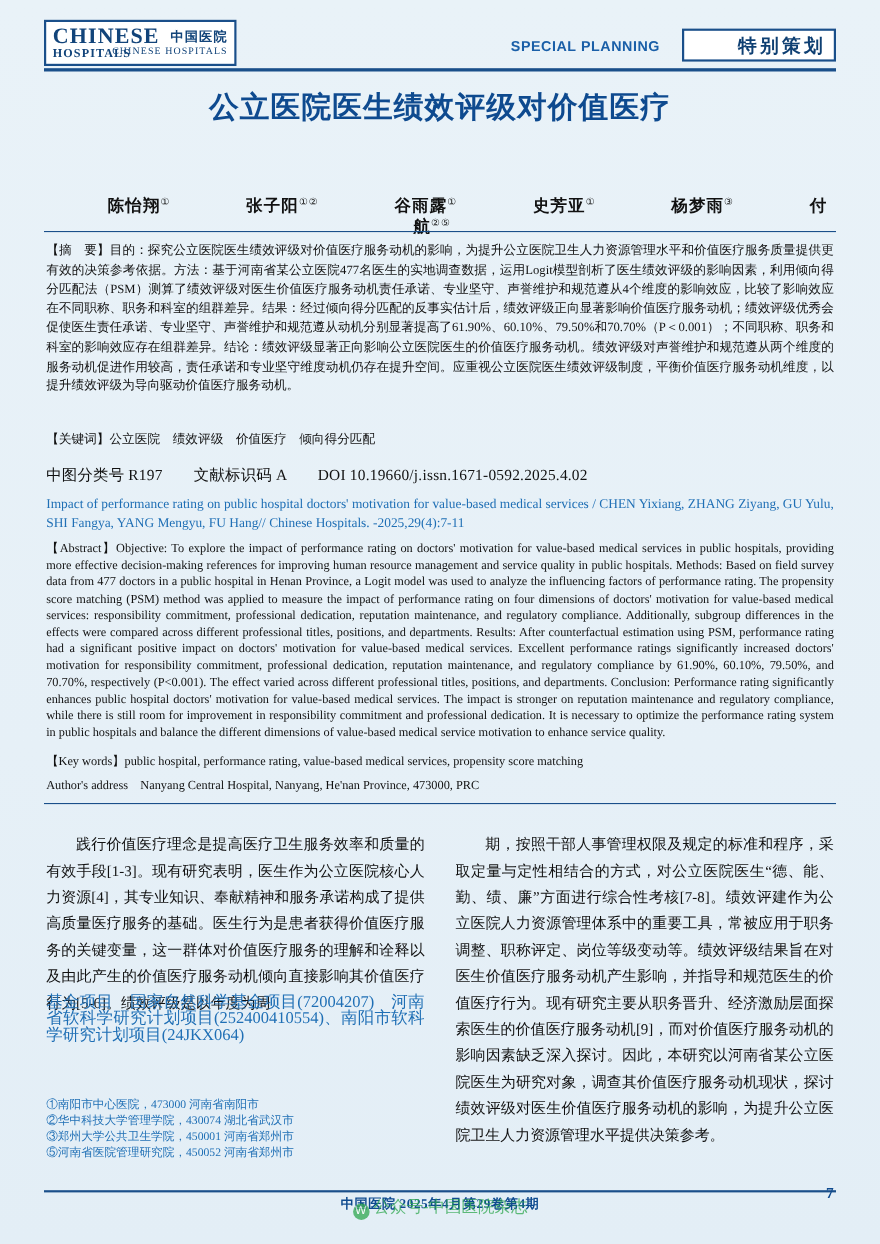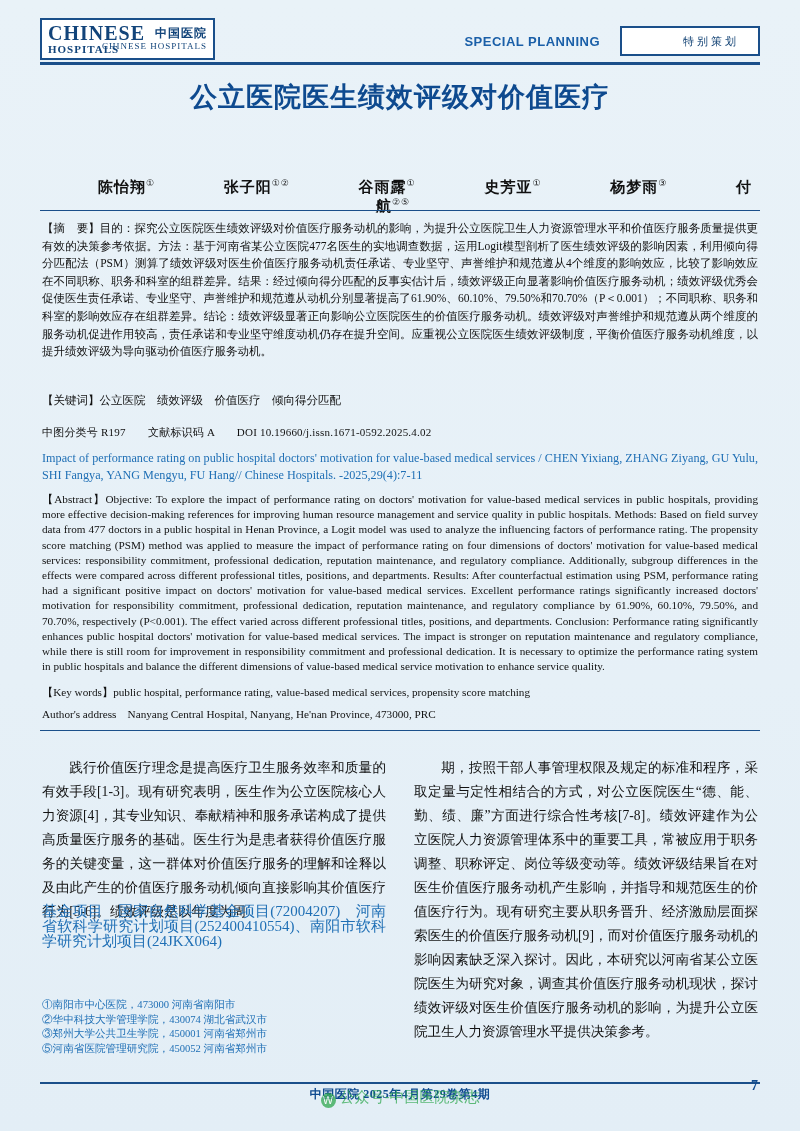--- a/index.html
+++ b/index.html
@@ -47,21 +47,21 @@
     position:absolute;right:160px;top:16px;
     color:#1a5fa8;font-size:13px;font-weight:bold;letter-spacing:.5px;
     font-family:"Liberation Sans",sans-serif;
   }
   .hdr-zh-box{
     position:absolute;right:0;top:8px;width:140px;height:30px;
     background:#fff;border:2px solid #1a4f8a;
     display:flex;align-items:center;justify-content:center;
     box-sizing:border-box;
   }
-  .hdr-zh-box span{color:#0e3f72;font-size:11px;font-weight:normal;letter-spacing:3px;padding-left:42px;}
+  .hdr-zh-box span{color:#0e3f72;font-size:17px;font-weight:bold;letter-spacing:3px;padding-left:42px;}
   
   .title{
     position:absolute;left:40px;top:78px;width:720px;
     text-align:center;color:#0e4a8f;font-weight:bold;
     font-size:27px;line-height:38px;letter-spacing:1px;
     font-family:"Liberation Serif",serif;
   }
   
   .authors{
     position:absolute;left:40px;top:178px;width:720px;
@@ -76,21 +76,21 @@
   .abs-zh{
     position:absolute;left:42px;top:220px;width:716px;
     font-size:11.5px;line-height:17.6px;text-align:justify;color:#111;
   }
   .kw-zh{
     position:absolute;left:42px;top:392px;width:716px;
     font-size:11.5px;line-height:17px;color:#111;
   }
   .clc{
     position:absolute;left:42px;top:424px;width:716px;
-    font-size:11px;line-height:17px;color:#111;letter-spacing:.2px;
+    font-size:14px;line-height:17px;color:#111;letter-spacing:.2px;
   }
   .en-title{
     position:absolute;left:42px;top:450px;width:716px;
     font-size:12.2px;line-height:16.5px;color:#1f6fb5;text-align:justify;
     font-family:Liberation Serif, serif;
   }
   .abs-en{
     position:absolute;left:42px;top:492px;width:716px;
     font-size:11.2px;line-height:15.2px;text-align:justify;color:#111;
   }

